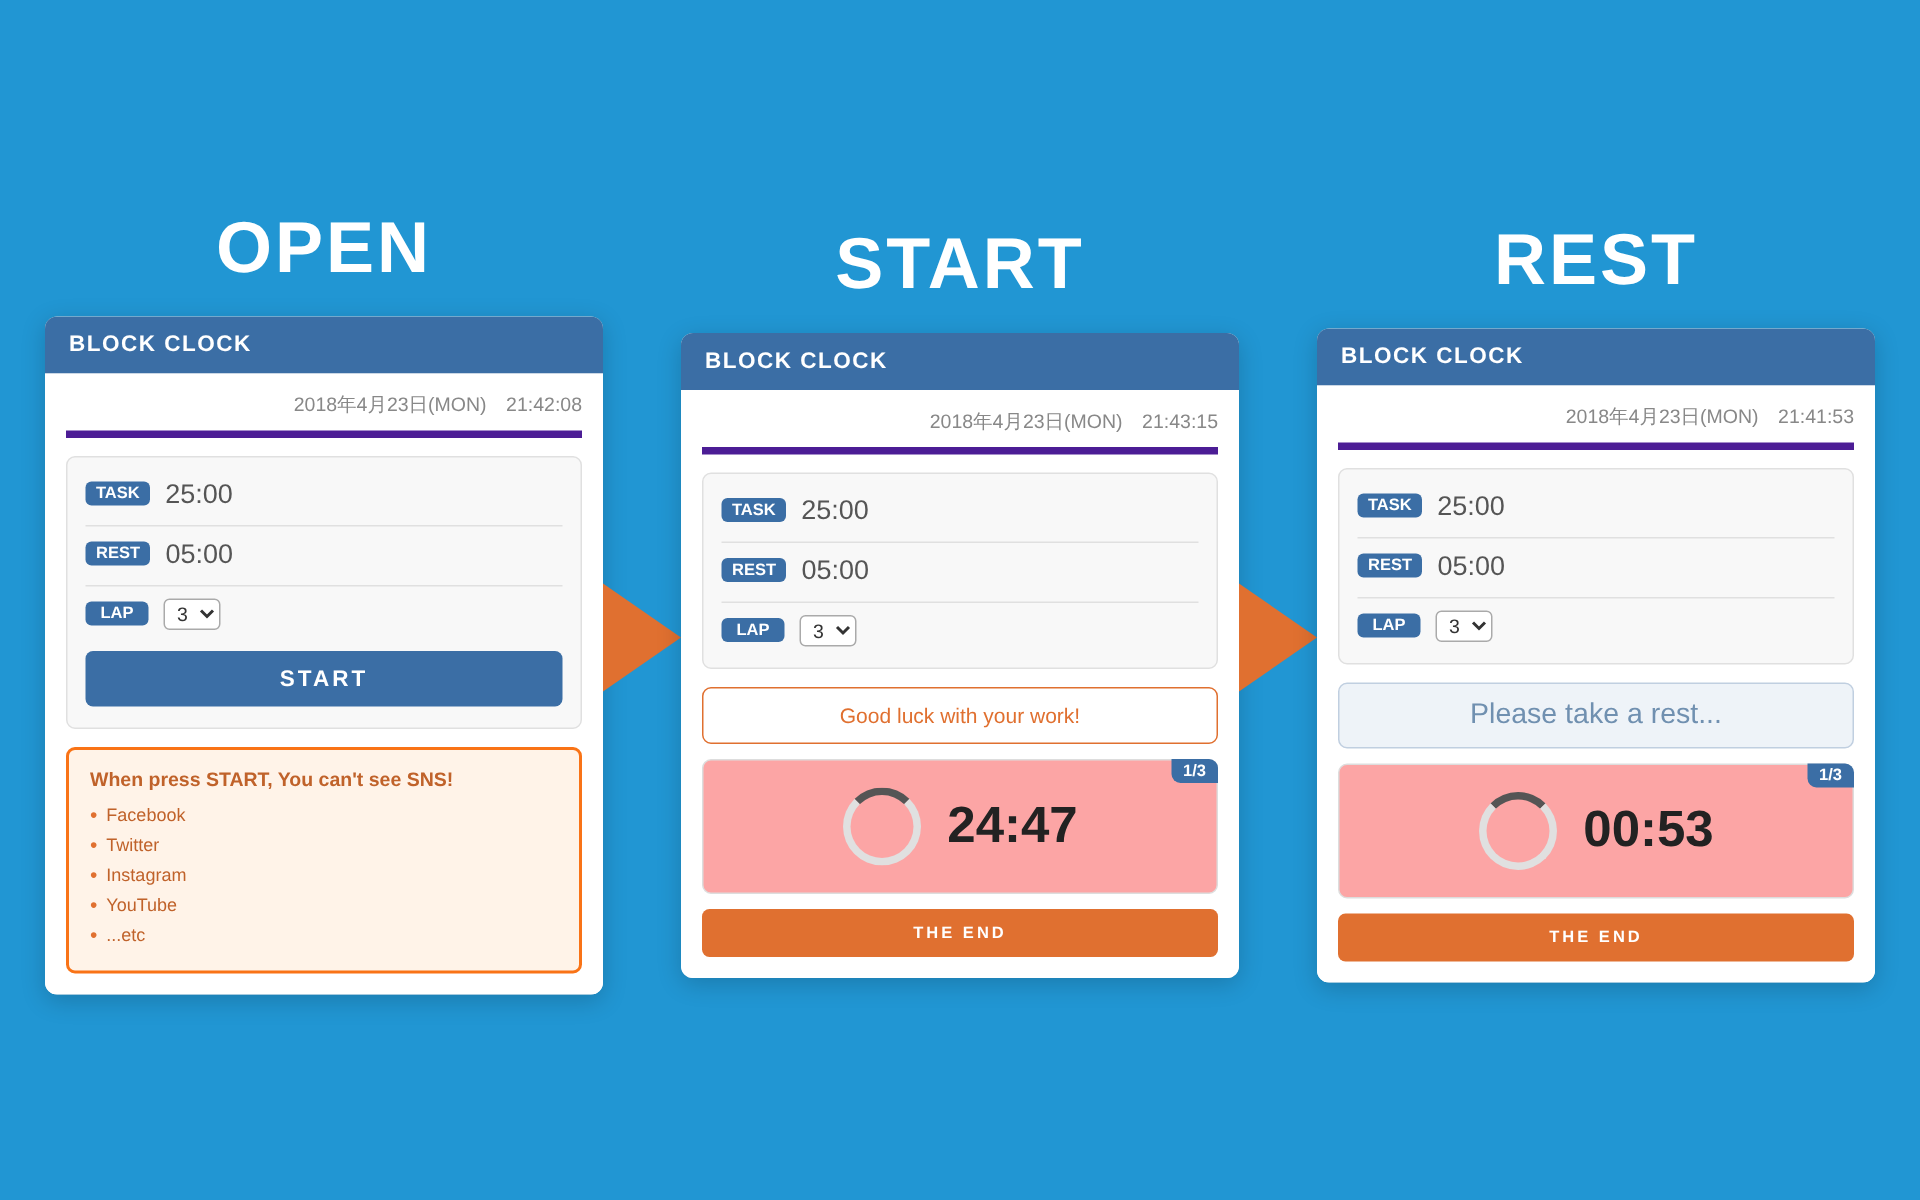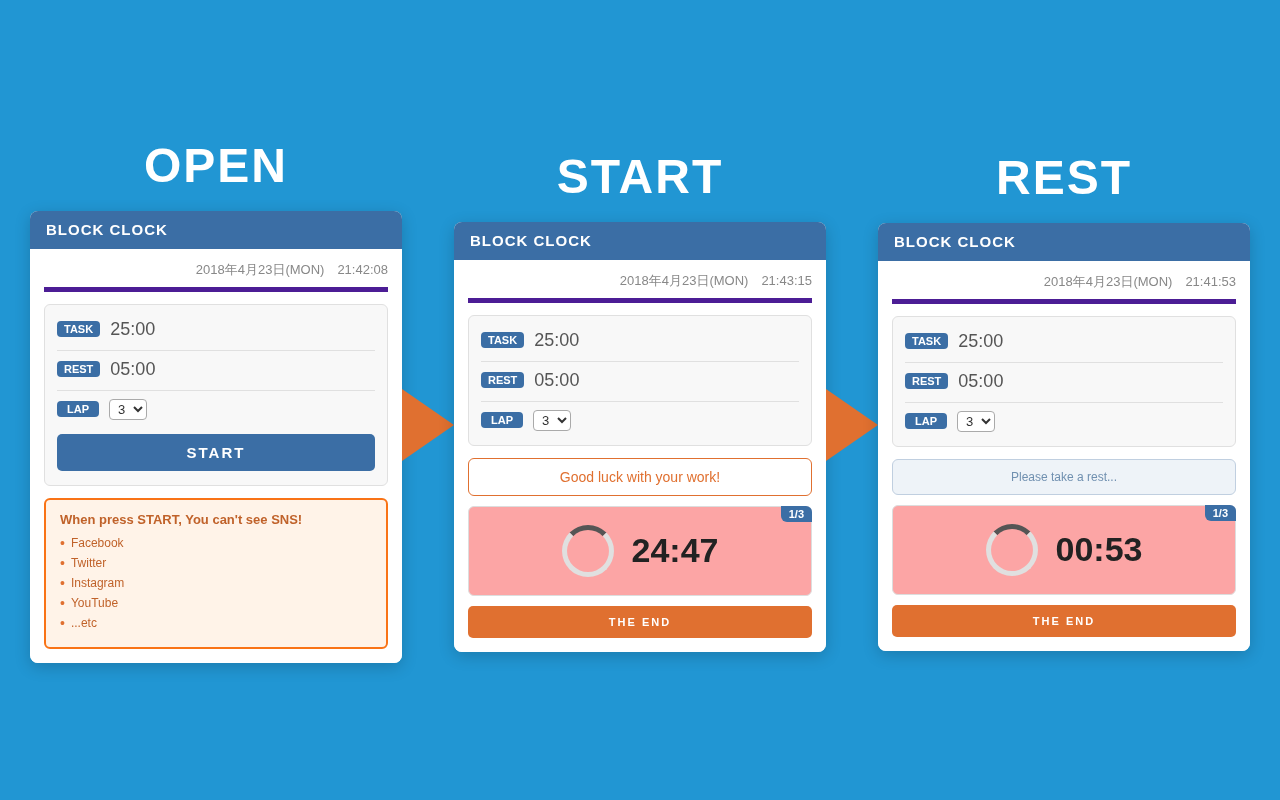--- a/index.html
+++ b/index.html
@@ -216,21 +216,21 @@
       letter-spacing: 2px;
       cursor: pointer;
     }
     
     .rest-message-box {
       border: 1px solid #c0cfe0;
       border-radius: 6px;
       padding: 10px;
       text-align: center;
       color: #7090b0;
-      font-size: 12px;
+      font-size: 19px;
       margin-bottom: 10px;
       background: #eef3f8;
     }
     .divider-line {
       border: none;
       border-top: 1px solid #e0e0e0;
       margin: 8px 0;
     }
   </style>
 </head>

